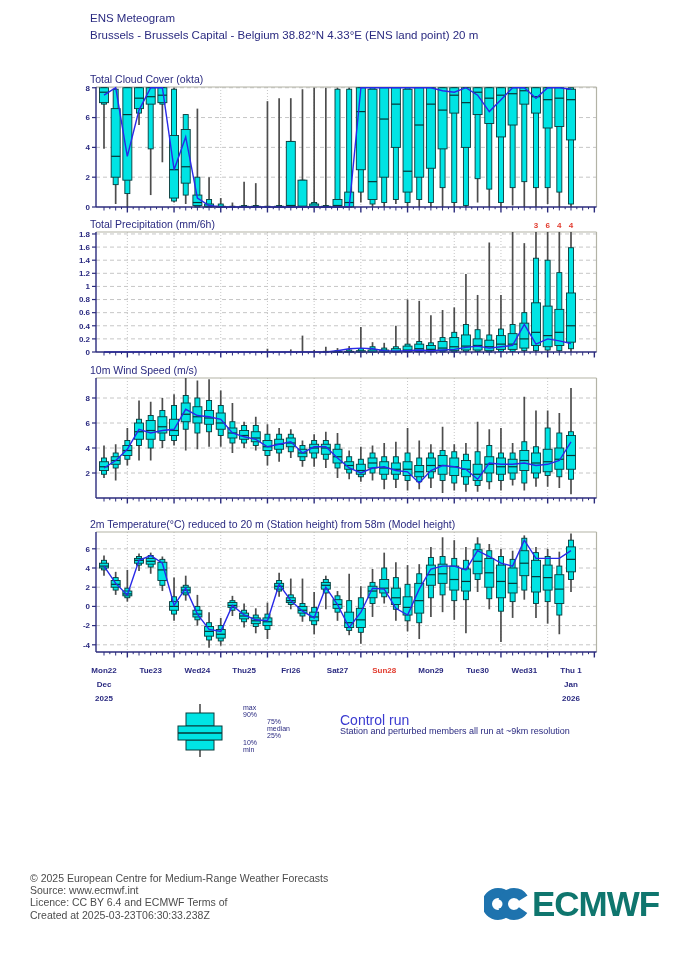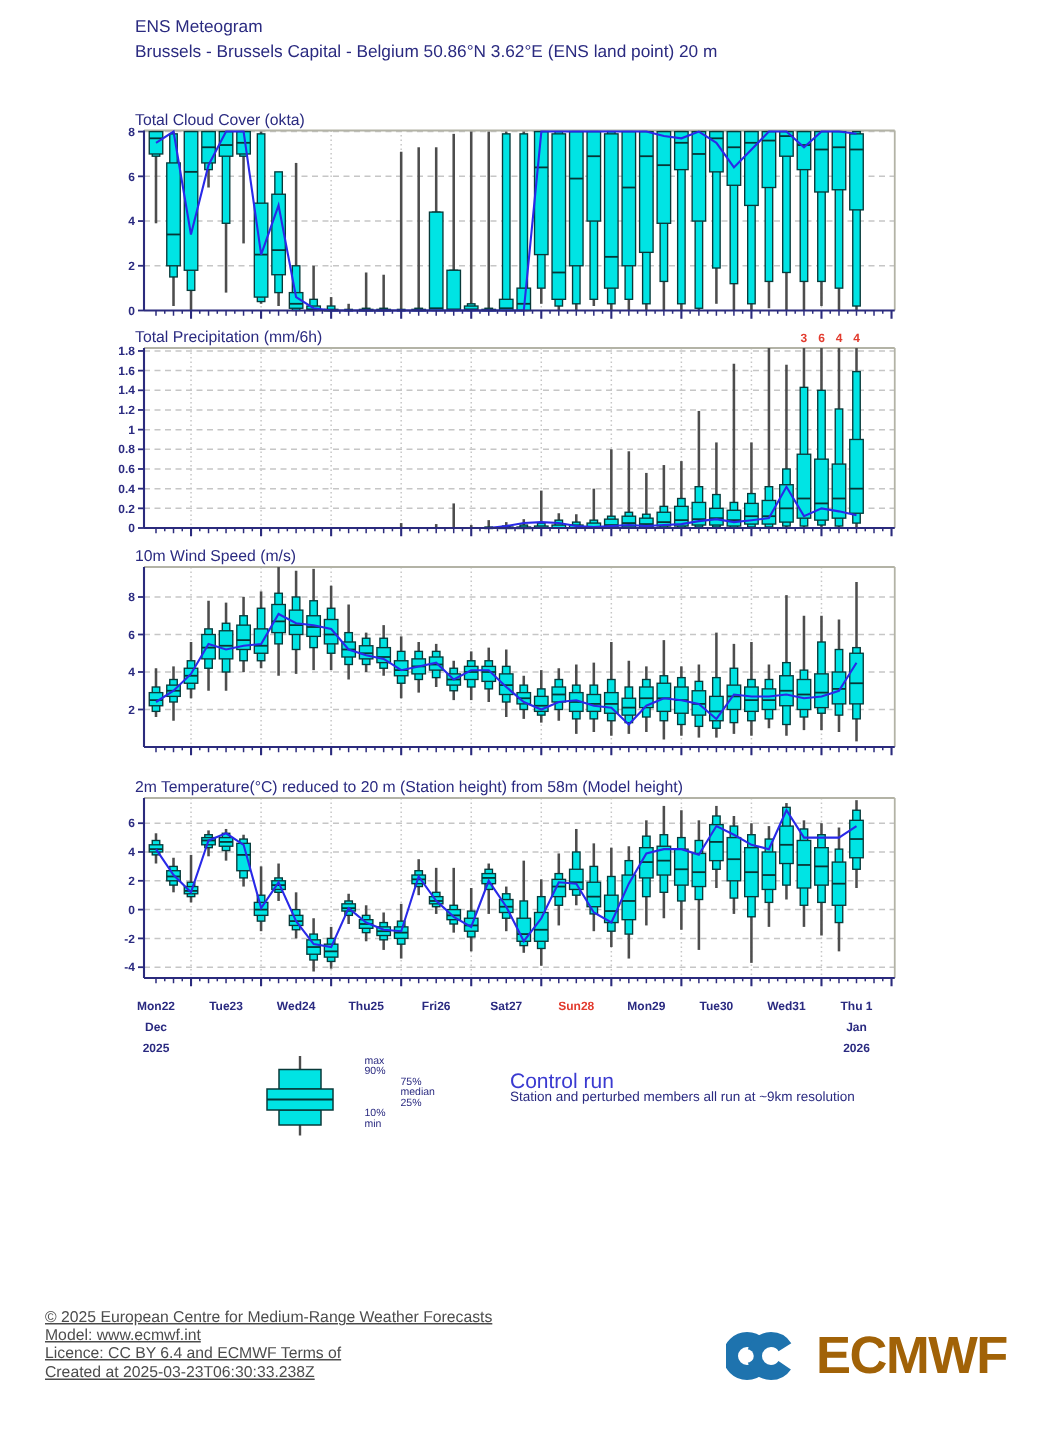--- a/index.html
+++ b/index.html
@@ -5,34 +5,34 @@
   html,body{margin:0;padding:0;background:#fff;}
   .page{position:relative;width:700px;height:966px;background:#ffffff;overflow:hidden;
         font-family:"Liberation Sans",sans-serif;}
   .hdr{position:absolute;left:90px;top:10px;color:#2a2a80;font-size:11.5px;line-height:17px;}
   .hdr div{white-space:nowrap;}
   #chart{position:absolute;left:0;top:70px;}
   #chart text{font-family:"Liberation Sans",sans-serif;}
   .legend-label{position:absolute;color:#2a2a80;font-size:7px;line-height:7px;white-space:nowrap;}
   .ctl-line1{position:absolute;left:340px;top:712px;color:#3a3ad0;font-size:14px;}
   .ctl-line2{position:absolute;left:340px;top:726px;color:#2a2a80;font-size:9px;white-space:nowrap;}
-  .footer{position:absolute;left:30px;top:872px;color:#4c4c4c;font-size:10.5px;line-height:12.2px;text-decoration:underline;}
+  .footer{position:absolute;left:30px;top:872px;color:#4c4c4c;font-size:10.5px;line-height:12.2px;}
   .logo{position:absolute;left:484px;top:884px;display:flex;align-items:center;}
-  .logo-text{color:#a16207;font-weight:bold;font-size:35px;letter-spacing:-1px;margin-left:16px;
+  .logo-text{color:#0f766e;font-weight:bold;font-size:35px;letter-spacing:-1px;margin-left:4px;
              font-family:"Liberation Sans",sans-serif;}
   .legend-glyph{position:absolute;left:176px;top:702px;}
 </style>
 </head>
 <body>
 
 <div class="page">
 
   <div class="hdr">
     <div>ENS Meteogram</div>
-    <div>Brussels - Brussels Capital - Belgium 50.86°N 3.62°E (ENS land point) 20 m</div>
+    <div>Brussels - Brussels Capital - Belgium 38.82°N 4.33°E (ENS land point) 20 m</div>
   </div>
 
   <svg id="chart" width="700" height="640">
       <g>
         <line x1="127.35" y1="17" x2="127.35" y2="137" stroke="#c6c6c6" stroke-width="1" stroke-dasharray="1,2"></line>
         <line x1="174.05" y1="17" x2="174.05" y2="137" stroke="#c6c6c6" stroke-width="1" stroke-dasharray="1,2"></line>
         <line x1="220.75" y1="17" x2="220.75" y2="137" stroke="#c6c6c6" stroke-width="1" stroke-dasharray="1,2"></line>
         <line x1="267.45000000000005" y1="17" x2="267.45000000000005" y2="137" stroke="#c6c6c6" stroke-width="1" stroke-dasharray="1,2"></line>
         <line x1="314.15" y1="17" x2="314.15" y2="137" stroke="#c6c6c6" stroke-width="1" stroke-dasharray="1,2"></line>
         <line x1="360.85" y1="17" x2="360.85" y2="137" stroke="#c6c6c6" stroke-width="1" stroke-dasharray="1,2"></line>
@@ -1118,21 +1118,21 @@
   <span class="legend-label" style="left:267px;top:725px;">median</span>
   <span class="legend-label" style="left:267px;top:732px;">25%</span>
   <span class="legend-label" style="left:243px;top:739px;">10%</span>
   <span class="legend-label" style="left:243px;top:746px;">min</span>
 
   <div class="ctl-line1">Control run</div>
   <div class="ctl-line2">Station and perturbed members all run at ~9km resolution</div>
 
   <div class="footer">
     <div>© 2025 European Centre for Medium-Range Weather Forecasts</div>
-    <div>Model: www.ecmwf.int</div>
+    <div>Source: www.ecmwf.int</div>
     <div>Licence: CC BY 6.4 and ECMWF Terms of</div>
     <div>Created at 2025-03-23T06:30:33.238Z</div>
   </div>
 
   <div class="logo">
     <svg width="44" height="40" viewBox="0 0 44 40">
       <circle cx="14" cy="20" r="11" fill="none" stroke="#1e73ae" stroke-width="10" stroke-dasharray="56 13" stroke-dashoffset="-6.5"></circle>
       <circle cx="30" cy="20" r="11" fill="none" stroke="#1e73ae" stroke-width="10" stroke-dasharray="56 13" stroke-dashoffset="-6.5"></circle>
       <circle cx="14" cy="20" r="4.5" fill="#ffffff"></circle>
       <circle cx="30" cy="20" r="4.5" fill="#ffffff"></circle>

